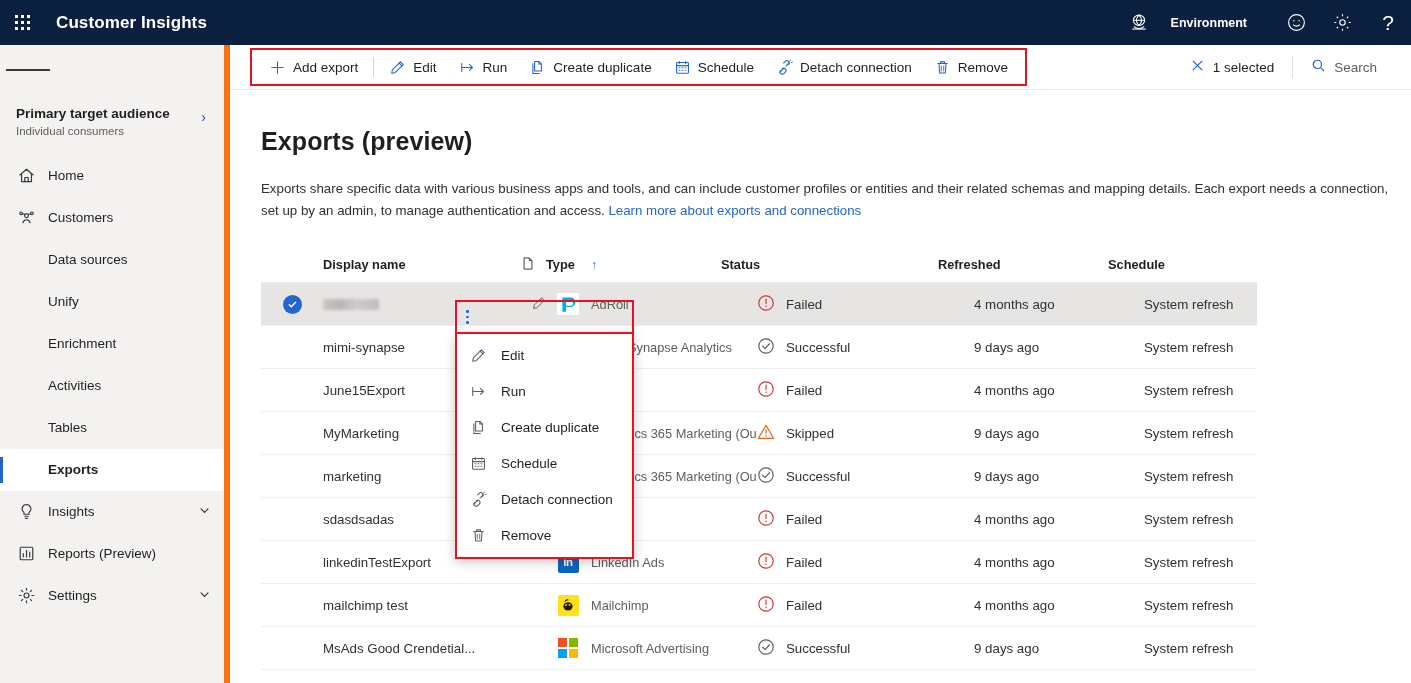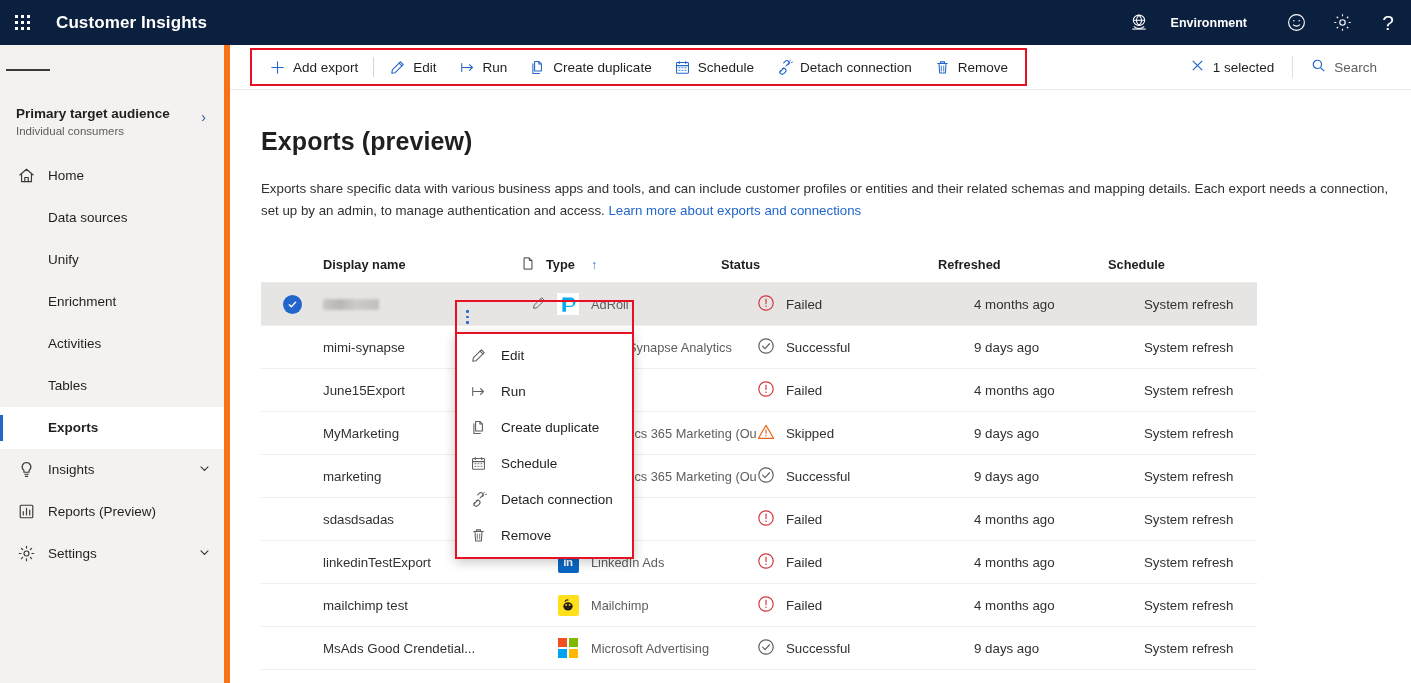--- a/index.html
+++ b/index.html
@@ -300,20 +300,32 @@
   <div class="nav-list">
       <div class="nav-item">
         <span class="nav-ico">
           <svg viewBox="0 0 20 20" width="19" height="19" fill="none" stroke="#3b3a39" stroke-width="1.25" stroke-linecap="round" stroke-linejoin="round">
             <path d="M3 9.4L10 3.5l7 5.9"></path>
             <path d="M4.8 8.4v8h10.4v-8"></path>
             <path d="M8.2 16.4v-4.3h3.6v4.3"></path>
           </svg>
         </span>
         <span class="nav-label">Home</span>
+      </div>
+      <div class="nav-item">
+        <span class="nav-ico">
+          <svg viewBox="0 0 20 20" width="19" height="19" fill="none" stroke="#3b3a39" stroke-width="1.25" stroke-linecap="round" stroke-linejoin="round">
+            <circle cx="10" cy="8.2" r="2"></circle>
+            <path d="M6.2 15.5c.6-2 2-3.1 3.8-3.1s3.2 1.1 3.8 3.1"></path>
+            <circle cx="4.3" cy="5.6" r="1.4"></circle>
+            <circle cx="15.7" cy="5.6" r="1.4"></circle>
+            <path d="M11.8 6.6l2.3-.4M8.2 6.6l-2.3-.4"></path>
+          </svg>
+        </span>
+        <span class="nav-label">Customers</span>
       </div>
       <div class="nav-item sub">
         <span class="nav-label">Data sources</span>
       </div>
       <div class="nav-item sub">
         <span class="nav-label">Unify</span>
       </div>
       <div class="nav-item sub">
         <span class="nav-label">Enrichment</span>
       </div>

